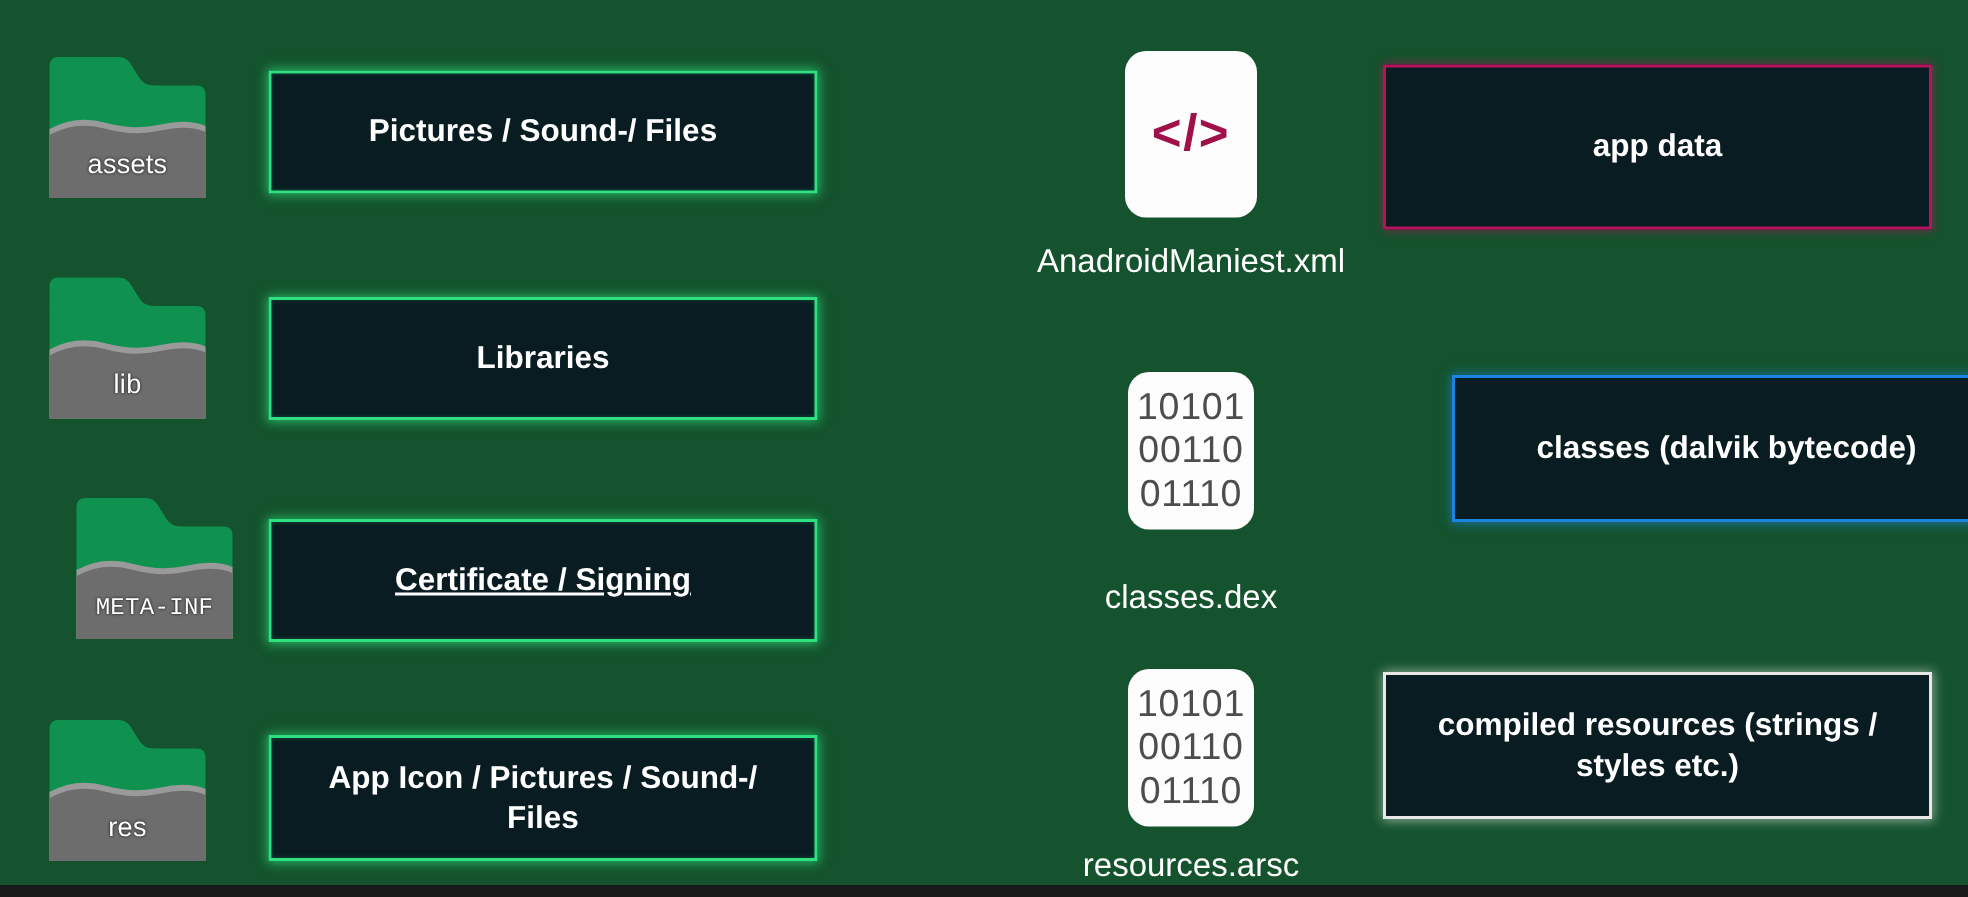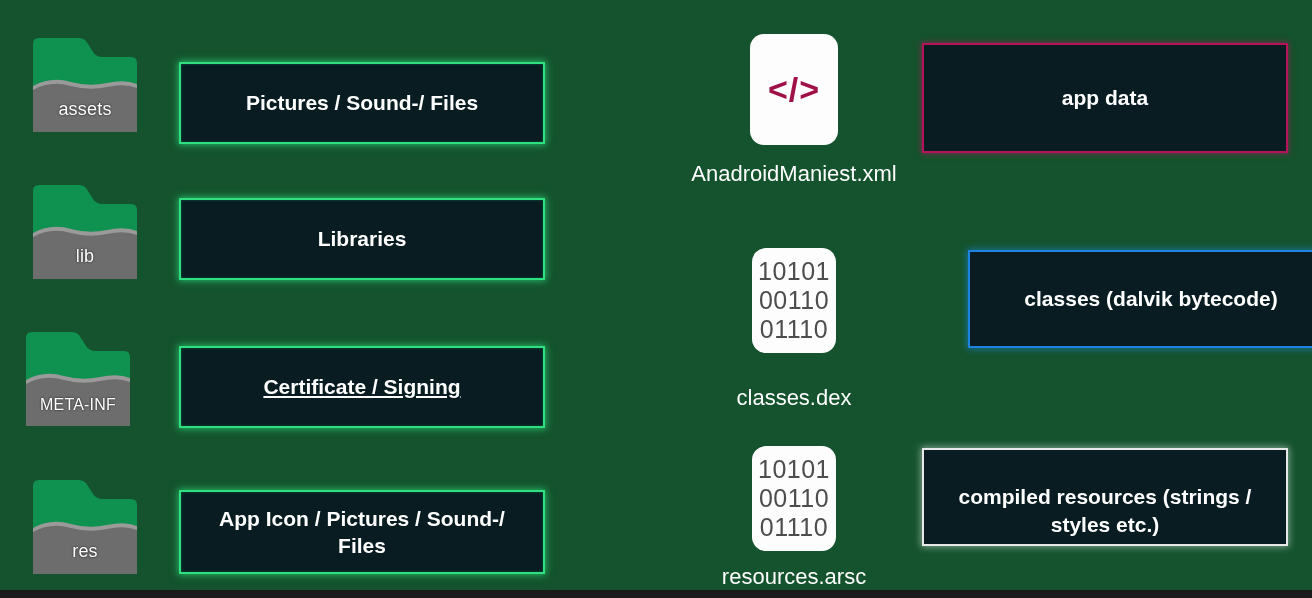--- a/index.html
+++ b/index.html
@@ -76,21 +76,20 @@
     box-shadow: 0 0 6px 1px rgba(181,19,92,.55);
   }
   .box.blue {
     border-color: #1d83e0;
     box-shadow: 0 0 7px 1px rgba(29,131,224,.60);
     margin-left: 46px;
   }
   .box.white {
     border-color: #e8e8e8;
     box-shadow: 0 0 7px 1px rgba(235,235,235,.55);
-    align-items: flex-end;
   }
 
   
   .fileicon {
     position: absolute;
     background: #fdfdfd;
     border-radius: 14px;
     box-sizing: border-box;
     display: flex;
     align-items: center;
@@ -139,38 +138,38 @@
 
   <div class="folder" style="left:31px; top:36px;">
     <svg viewBox="0 0 108 98" xmlns="http://www.w3.org/2000/svg">
       <path d="M2 8 Q2 2 8 2 L48 2 Q54 2 57 8 L62 16 Q65 21 72 21 L100 21 Q106 21 106 27 L106 96 L2 96 Z" fill="#0f9150"></path>
       <path d="M2 50 Q20 40 40 46 Q58 51 76 47 Q94 43 106 48 L106 96 L2 96 Z" fill="#9a9a9a"></path>
       <path d="M2 54 Q20 44 40 50 Q58 55 76 51 Q94 47 106 52 L106 96 L2 96 Z" fill="#6d6d6d"></path>
     </svg>
     <span class="folder-label">assets</span>
   </div>
 
-  <div class="box green" style="left:179px; top:62px; width:366px; height:82px;">
+  <div class="box green" style="left:179px; top:47px; width:366px; height:82px;">
     <span class="txt">Pictures / Sound-/ Files</span>
   </div>
 
   <div class="folder" style="left:31px; top:183px;">
     <svg viewBox="0 0 108 98" xmlns="http://www.w3.org/2000/svg">
       <path d="M2 8 Q2 2 8 2 L48 2 Q54 2 57 8 L62 16 Q65 21 72 21 L100 21 Q106 21 106 27 L106 96 L2 96 Z" fill="#0f9150"></path>
       <path d="M2 50 Q20 40 40 46 Q58 51 76 47 Q94 43 106 48 L106 96 L2 96 Z" fill="#9a9a9a"></path>
       <path d="M2 54 Q20 44 40 50 Q58 55 76 51 Q94 47 106 52 L106 96 L2 96 Z" fill="#6d6d6d"></path>
     </svg>
     <span class="folder-label">lib</span>
   </div>
 
   <div class="box green" style="left:179px; top:198px; width:366px; height:82px;">
     <span class="txt">Libraries</span>
   </div>
 
-  <div class="folder" style="left:24px; top:330px;">
+  <div class="folder" style="left:49px; top:330px;font-family:Liberation Mono, monospace;">
     <svg viewBox="0 0 108 98" xmlns="http://www.w3.org/2000/svg">
       <path d="M2 8 Q2 2 8 2 L48 2 Q54 2 57 8 L62 16 Q65 21 72 21 L100 21 Q106 21 106 27 L106 96 L2 96 Z" fill="#0f9150"></path>
       <path d="M2 50 Q20 40 40 46 Q58 51 76 47 Q94 43 106 48 L106 96 L2 96 Z" fill="#9a9a9a"></path>
       <path d="M2 54 Q20 44 40 50 Q58 55 76 51 Q94 47 106 52 L106 96 L2 96 Z" fill="#6d6d6d"></path>
     </svg>
     <span class="folder-label small">META-INF</span>
   </div>
 
   <div class="box green" style="left:179px; top:346px; width:366px; height:82px;text-decoration:underline;">
     <span class="txt">Certificate / Signing</span>

